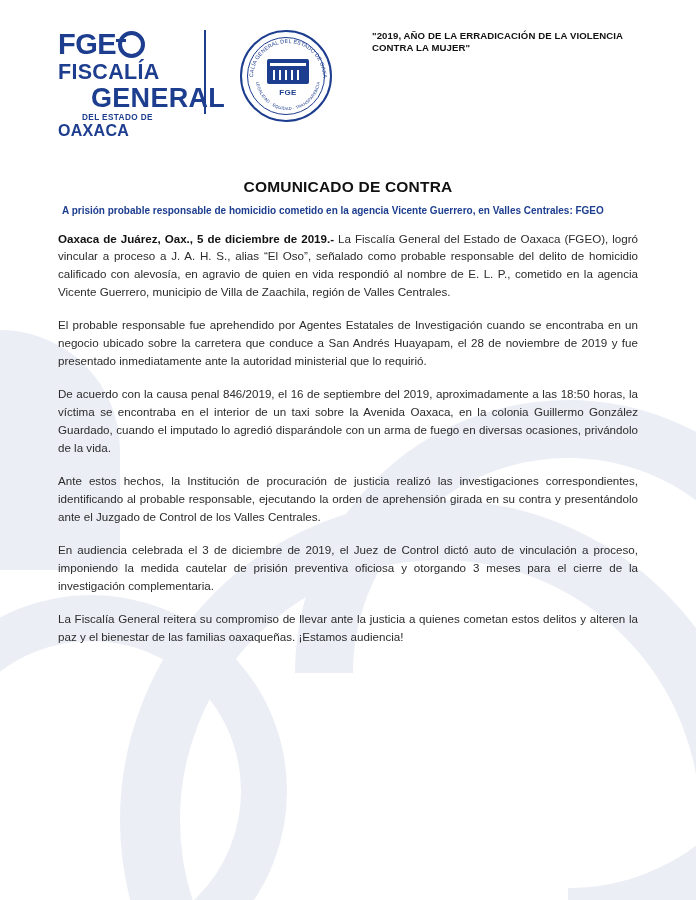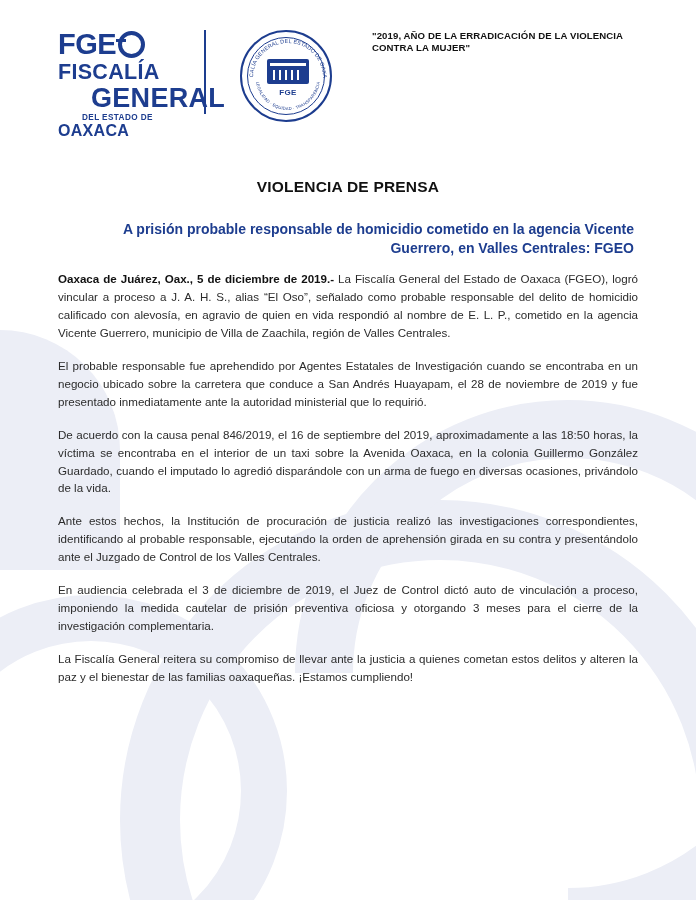--- a/index.html
+++ b/index.html
@@ -211,25 +211,25 @@
   
   .comunicado {
     text-align: center;
     font-size: 15.5px;
     font-weight: bold;
     color: #111;
     margin-top: 42px;
     letter-spacing: 0.2px;
   }
   .headline {
-    text-align: right;
-    font-size: 14px;
+    text-align: left;
+    font-size: 10px;
     font-weight: bold;
     color: #1d3d8f;
-    margin-top: 24px;
+    margin-top: 8px;
     line-height: 1.35;
     padding: 0 4px;
   }
 
   
   .body-text {
     margin-top: 12px;
   }
   .para {
     font-size: 11.6px;
@@ -288,25 +288,25 @@
       </svg>
       <div class="seal-inner">
         <div class="seal-building"></div>
         <div class="seal-fgeo">FGE</div>
       </div>
     </div>
 
     <div class="header-slogan">"2019, AÑO DE LA ERRADICACIÓN DE LA VIOLENCIA CONTRA LA MUJER"</div>
   </div>
 
-  <div class="comunicado">VIOLENCIA DE PRENSA</div>
+  <div class="comunicado">COMUNICADO DE CONTRA</div>
   <div class="headline">A prisión probable responsable de homicidio cometido en la agencia Vicente Guerrero, en Valles Centrales: FGEO</div>
 
   <div class="body-text">
     <p class="para lead-first"><span class="lead">Oaxaca de Juárez, Oax., 5 de diciembre de 2019.-</span><span> La Fiscalía General del Estado de Oaxaca (FGEO), logró vincular a proceso a J. A. H. S., alias “El Oso”, señalado como probable responsable del delito de homicidio calificado con alevosía, en agravio de quien en vida respondió al nombre de E. L. P., cometido en la agencia Vicente Guerrero, municipio de Villa de Zaachila, región de Valles Centrales.</span></p>
     <p class="para">El probable responsable fue aprehendido por Agentes Estatales de Investigación cuando se encontraba en un negocio ubicado sobre la carretera que conduce a San Andrés Huayapam, el 28 de noviembre de 2019 y fue presentado inmediatamente ante la autoridad ministerial que lo requirió.</p>
     <p class="para">De acuerdo con la causa penal 846/2019, el 16 de septiembre del 2019, aproximadamente a las 18:50 horas, la víctima se encontraba en el interior de un taxi sobre la Avenida Oaxaca, en la colonia Guillermo González Guardado, cuando el imputado lo agredió disparándole con un arma de fuego en diversas ocasiones, privándolo de la vida.</p>
     <p class="para">Ante estos hechos, la Institución de procuración de justicia realizó las investigaciones correspondientes, identificando al probable responsable, ejecutando la orden de aprehensión girada en su contra y presentándolo ante el Juzgado de Control de los Valles Centrales.</p>
     <p class="para">En audiencia celebrada el 3 de diciembre de 2019, el Juez de Control dictó auto de vinculación a proceso, imponiendo la medida cautelar de prisión preventiva oficiosa y otorgando 3 meses para el cierre de la investigación complementaria.</p>
-    <p class="para">La Fiscalía General reitera su compromiso de llevar ante la justicia a quienes cometan estos delitos y alteren la paz y el bienestar de las familias oaxaqueñas. ¡Estamos cumpliendo!</p>
+    <p class="para">La Fiscalía General reitera su compromiso de llevar ante la justicia a quienes cometan estos delitos y alteren la paz y el bienestar de las familias oaxaqueñas. ¡Estamos audiencia!</p>
   </div>
 
 </div>
 
 </body></html>

